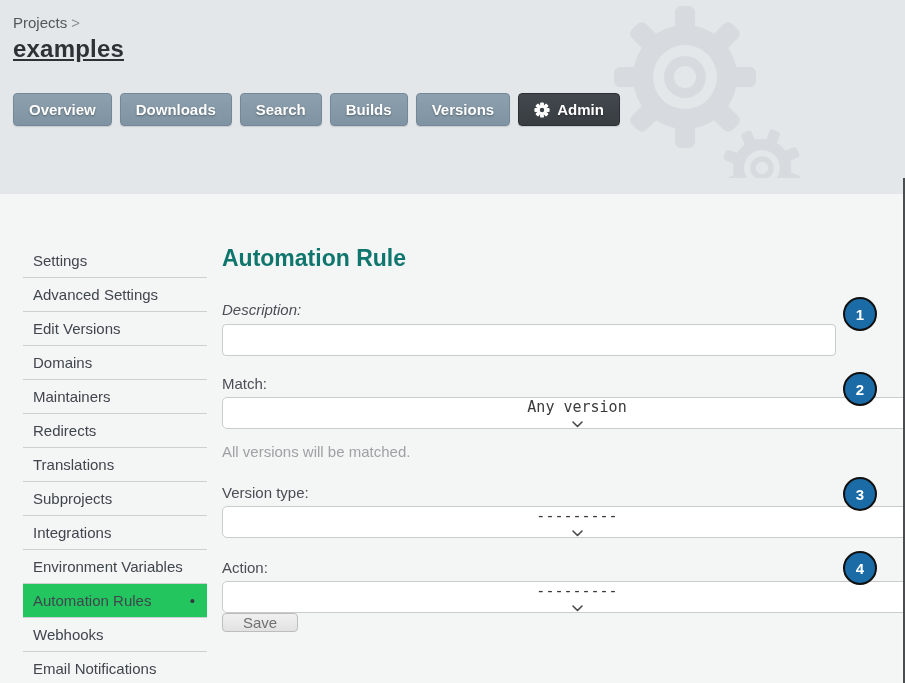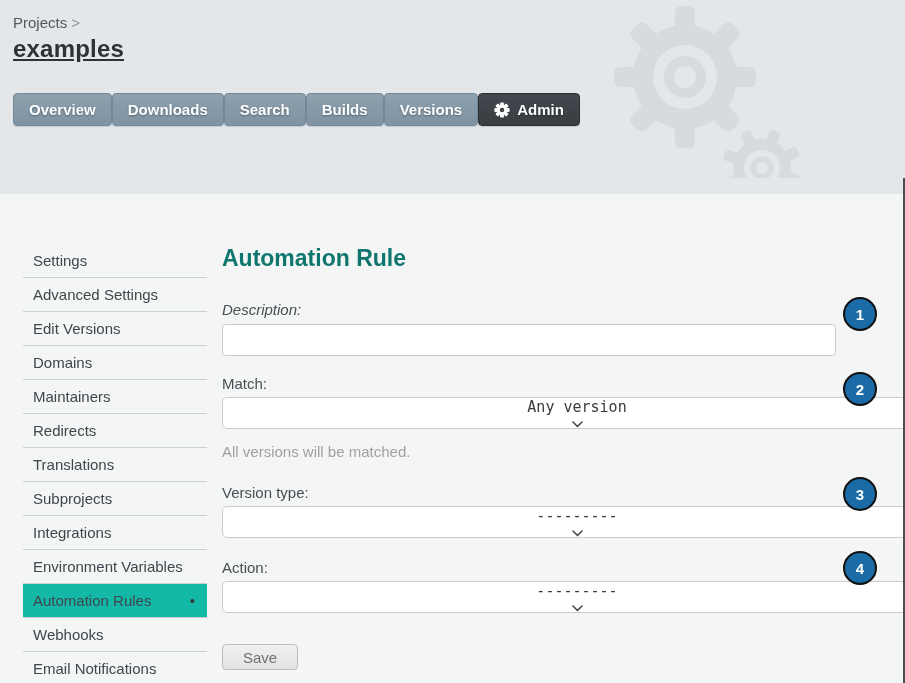--- a/index.html
+++ b/index.html
@@ -22,21 +22,21 @@
   }
   .gears-svg { position: absolute; top: 0; left: 0; width: 905px; height: 178px; pointer-events: none; }
   .header-inner { position: relative; padding: 14px 0 0 13px; }
   .breadcrumb { font-size: 15px; color: #52575c; }
   .breadcrumb a { color: #52575c; text-decoration: none; cursor: pointer; }
   .breadcrumb .sep { color: #8a9096; margin-left: 4px; }
   .project-title {
     font-size: 24px; font-weight: bold; color: #2e3136;
     margin-top: 4px; letter-spacing: 0.2px; text-decoration: underline;
   }
-  .nav-tabs { display: flex; margin-top: 30px; }
+  .nav-tabs { display: flex; gap: 8px; margin-top: 30px; }
   .nav-btn {
     display: inline-flex; align-items: center; gap: 7px;
     height: 33px; padding: 0 15px;
     background: linear-gradient(#8da0ae, #7f93a2);
     border: 1px solid #74889a; border-radius: 4px;
     color: #ffffff; font-size: 15px; font-weight: bold;
     text-shadow: 0 1px 2px rgba(0,0,0,0.35);
     box-shadow: 0 1px 1px rgba(0,0,0,0.12);
     cursor: pointer; white-space: nowrap;
     font-family: "Liberation Sans", sans-serif;
@@ -53,21 +53,21 @@
   
   .sidebar { width: 184px; margin: 50px 0 0 23px; }
   .side-item {
     position: relative;
     height: 34px; line-height: 33px;
     padding: 0 10px;
     border-bottom: 1px solid #cdd0d2;
     font-size: 15px; color: #40464d;
     cursor: pointer; white-space: nowrap;
   }
-  .side-item.active { background: #14b8a6; }
+  .side-item.active { background: #22c55e; }
   .side-item .dot {
     position: absolute; right: 12px; top: 0;
     color: #33383d; font-size: 15px;
   }
 
   
   .main { margin: 50px 0 0 15px; width: 614px; }
   .form-heading { font-size: 23px; font-weight: bold; color: #0f766e; line-height: 28px; }
   .form-label { font-size: 15px; color: #494f55; line-height: 19px; margin-top: 18px; }
   .form-label.first { margin-top: 28px; font-style: italic; }
@@ -83,21 +83,21 @@
     background: #ffffff; border: 1px solid #c9cbcd; border-radius: 5px;
     padding: 0 12px 0 10px; cursor: pointer; flex-direction: column;
   }
   .select-box .sel-value {
     font-family: "DejaVu Sans Mono", monospace;
     font-size: 15px; color: #3a3a3a;
   }
   .chevron { width: 11px; height: 7px; }
   .help-text { font-size: 15px; color: #9fa1a3; line-height: 19px; margin-top: 13px; }
   .save-btn {
-    margin-top: 31px; height: 26px; padding: 0 20px;
+    height: 19px; padding: 0 20px;
     background: linear-gradient(#f0f0f0, #e2e2e2);
     border: 1px solid #bdbdbd; border-radius: 4px;
     font-size: 15px; color: #707070; cursor: pointer;
     font-family: "Liberation Sans", sans-serif;
   }
 
   
   .badge {
     position: absolute; left: 843px;
     width: 34px; height: 34px; border-radius: 50%;

